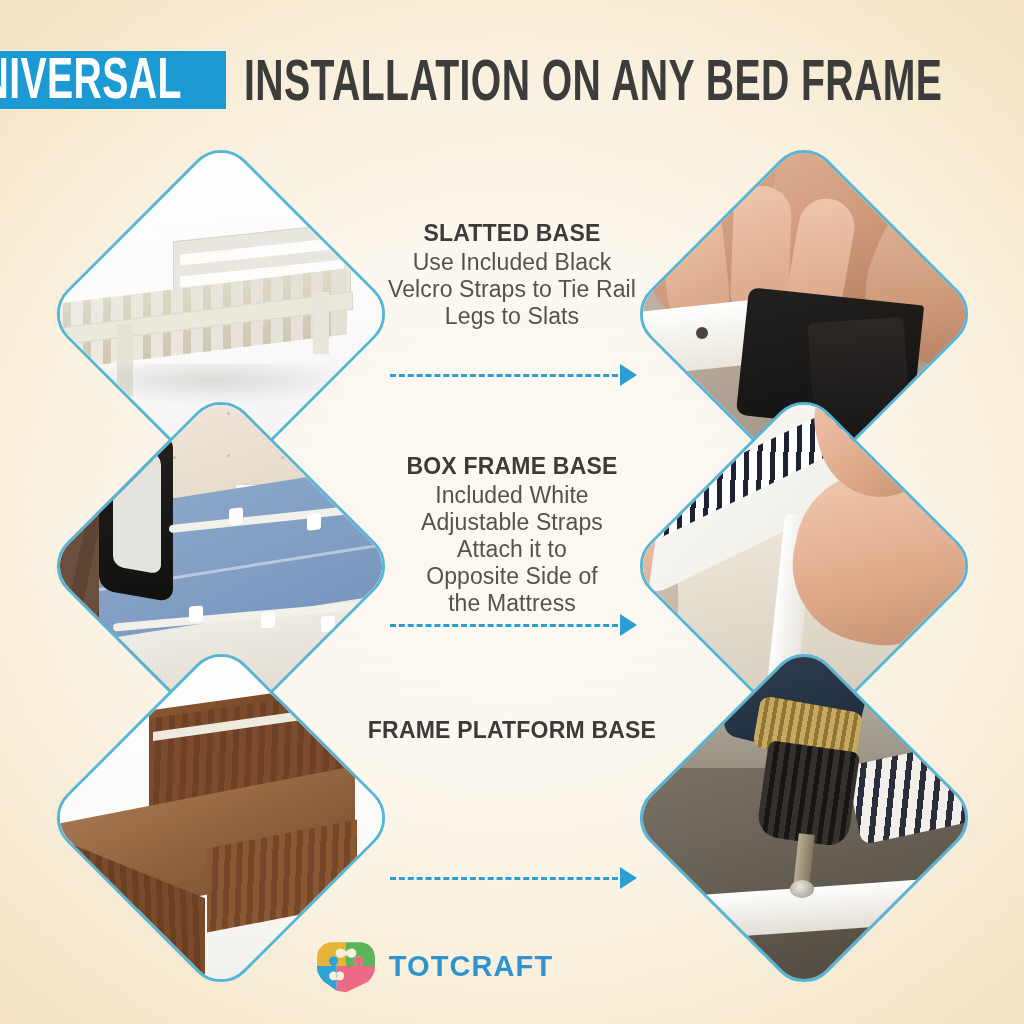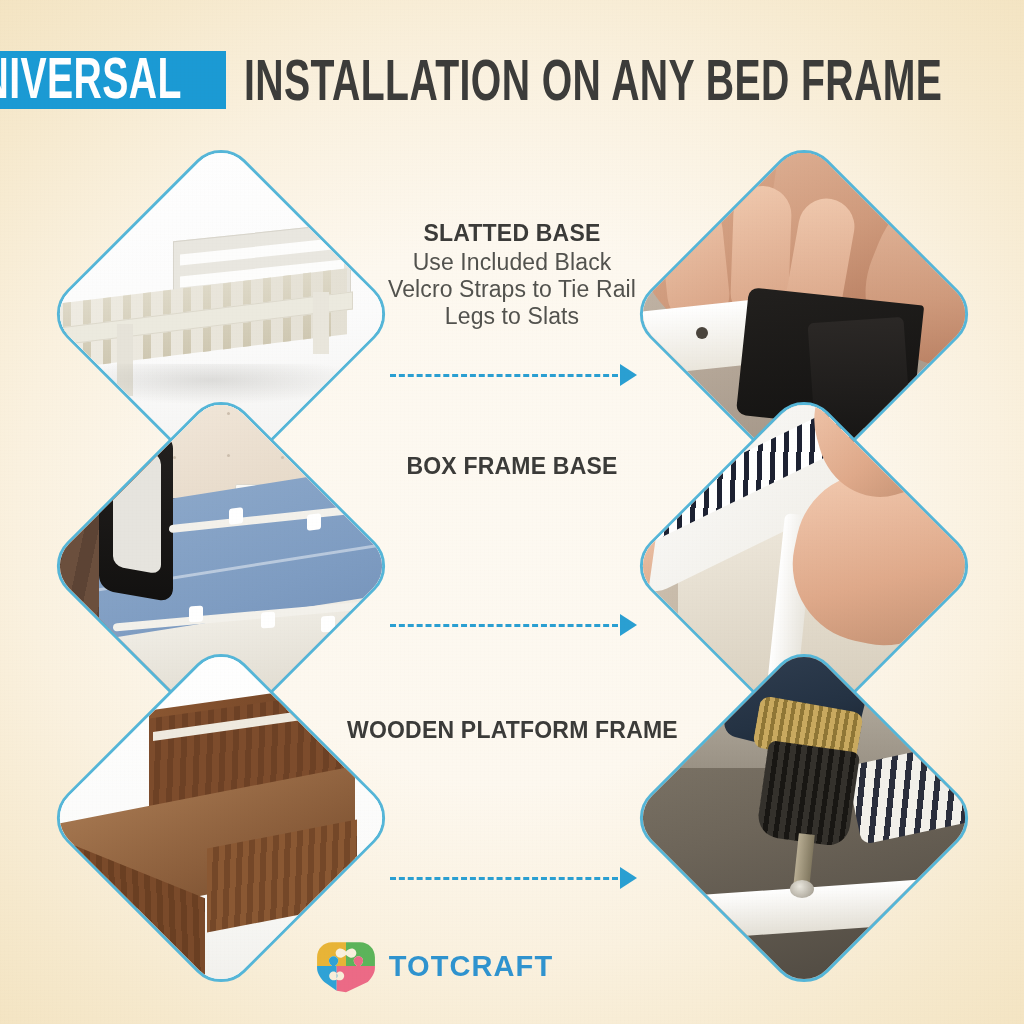--- a/index.html
+++ b/index.html
@@ -513,20 +513,25 @@
         <div class="hand4 hb2"></div>
         <div class="fing" style="left:196px;top:142px;width:52px;height:120px;border-radius:30px;background:linear-gradient(160deg,#f6d0b6,#dba98b);transform:rotate(12deg)"></div>
         <div class="fing" style="left:238px;top:136px;width:50px;height:126px;border-radius:30px;background:linear-gradient(160deg,#f6d0b6,#dba98b);transform:rotate(8deg)"></div>
         <div class="fing" style="left:278px;top:140px;width:48px;height:118px;border-radius:30px;background:linear-gradient(160deg,#f2cbb1,#d5a284);transform:rotate(4deg)"></div>
       </div>
     </div>
   </div>
 
   <div class="block" style="top:438px;">
     <h2>BOX FRAME BASE</h2>
+    <p style="white-space:pre-line">Included White
+Adjustable Straps
+Attach it to
+Opposite Side of
+the Mattress</p>
   </div>
 
   <div class="arrow" style="left:390px; top:618px;">
     <div class="dash"></div>
     <div class="head"></div>
   </div>
 
   <div class="dia" style="left:95px; top:692px;">
     <div class="dia-inner">
       <div class="scene s5">
@@ -549,21 +554,21 @@
         <div class="drillbody"></div>
         <div class="collar"></div>
         <div class="chuck"></div>
         <div class="bit"></div>
         <div class="screw"></div>
       </div>
     </div>
   </div>
 
   <div class="block" style="top:702px;">
-    <h2>WOODEN PLATFORM FRAME</h2>
+    <h2>FRAME PLATFORM BASE</h2>
   </div>
 
   <div class="arrow" style="left:390px; top:871px;">
     <div class="dash"></div>
     <div class="head"></div>
   </div>
 
   <div class="logo">
     <svg class="logo-mark" viewBox="0 0 120 104">
 

